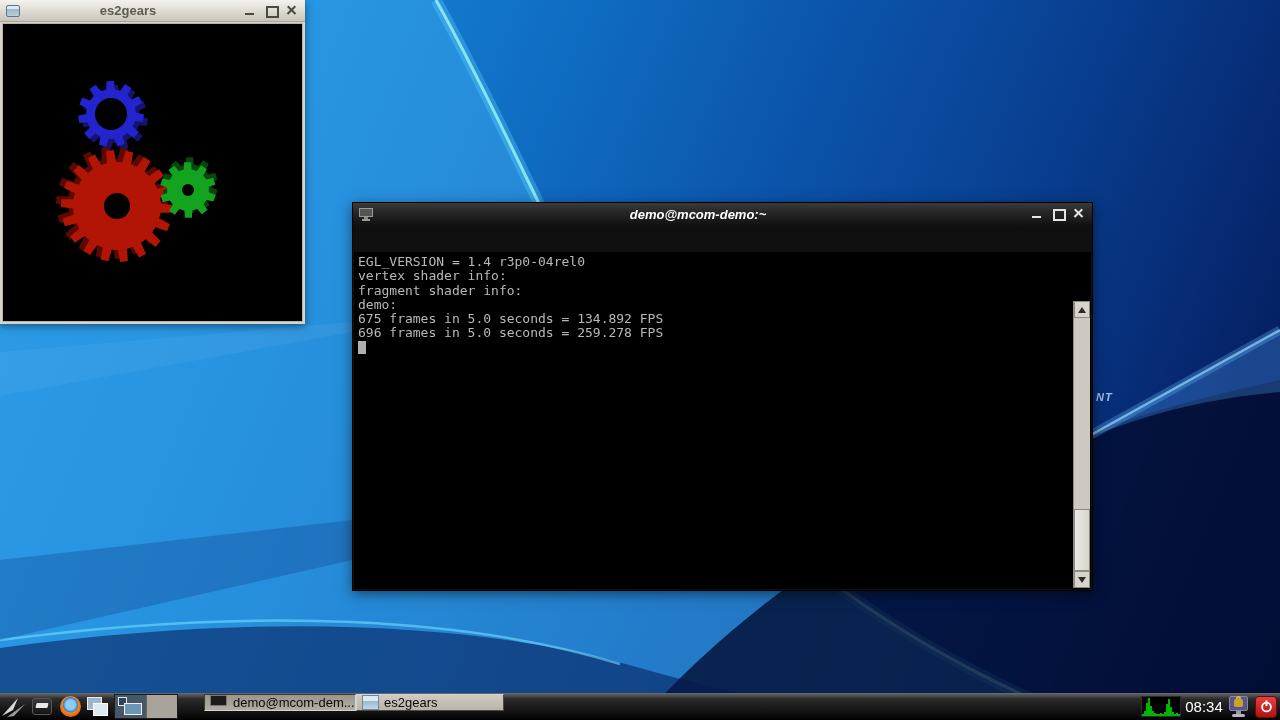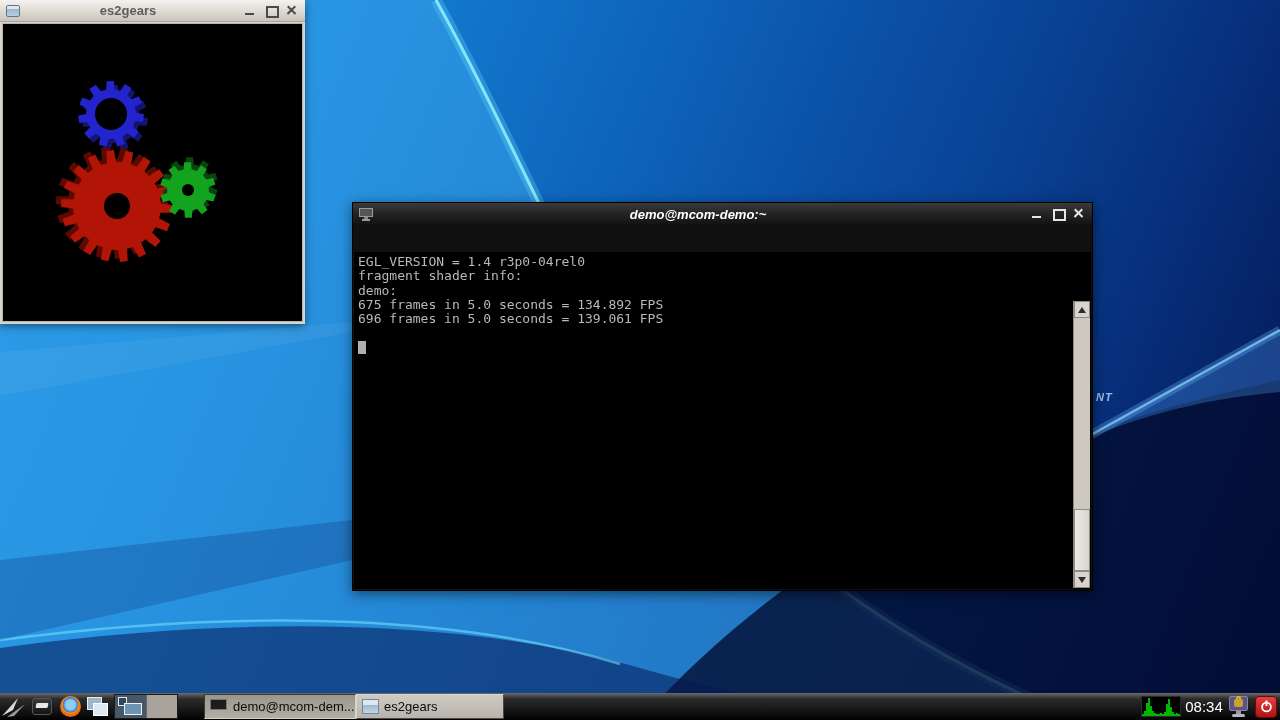--- a/index.html
+++ b/index.html
@@ -78,21 +78,21 @@
   .iconify { position:relative; width:22px; height:20px; }
   .iconify .w1 { position:absolute; left:0; top:0; width:15px; height:13px; background:#9db6cc; border:1px solid #e8eef4; }
   .iconify .w2 { position:absolute; left:6px; top:6px; width:15px; height:13px; background:#dce8f2; border:1px solid #fff; }
   .pager { display:flex; height:25px; margin-left:2px; border:1px solid #1a1a1a; }
   .ws { width:31px; height:100%; position:relative; }
   .ws.active { background:#44586a; }
   .ws.empty { background:#a8a49c; border-left:1px solid #6a675f; }
   .ws .mini-sm { position:absolute; left:3px; top:2px; width:9px; height:9px; background:#30455a; border:1px solid #e8e8e8; }
   .ws .mini-lg { position:absolute; left:9px; top:8px; width:18px; height:12px; background:#6e94b4; border:1px solid #f0f0f0; }
   .tasks { display:flex; margin-left:26px; height:25px; }
-  .taskbtn { display:flex; align-items:center; gap:5px; width:152px; height:25px; padding:0 5px;
+  .taskbtn { display:flex; align-items:flex-end; gap:5px; width:152px; height:17px; padding:0 5px;
     border:1px solid #d8d4cc; border-right-color:#4a4a44; border-bottom-color:#4a4a44; cursor:default; overflow:hidden; }
   .taskbtn.active { background:linear-gradient(#9a968c,#b2aea4); border-color:#3a3a36; border-right-color:#d8d4cc; border-bottom-color:#d8d4cc; }
   .taskbtn.normal { background:linear-gradient(#cfcbc3,#b8b4ac); width:148px; }
   .tasklabel { font-size:13px; color:#0a0a0a; white-space:nowrap; }
   .ticon-term { width:18px; height:15px; position:relative; flex:none; }
   .ticon-term .scr { position:absolute; left:0; top:0; width:17px; height:11px; background:#1c1c1c; border:1px solid #777; }
   .ticon-term .bse { position:absolute; left:4px; top:12px; width:9px; height:3px; background:#aaa; border-radius:1px; }
   .ticon-win { width:17px; height:15px; background:linear-gradient(#dce8f2 35%,#9db6cc 36%,#c4d6e4); border:1px solid #6a88a0; flex:none; }
   .tray { margin-left:auto; display:flex; align-items:center; height:20px; }
   .cpu { width:40px; height:21px; background:#000; border:1px solid #2a2a2a; display:flex; align-items:flex-end; overflow:hidden; }
@@ -163,21 +163,21 @@
           <span class="bse"></span>
       </span>
       <span class="termtitle">demo@mcom-demo:~</span>
       <span class="termbtns">
         <span class="wbtn g-min"></span>
         <span class="wbtn g-max"></span>
         <span class="wbtn g-cls"></span>
       </span>
     </div>
     <div class="termbody">
-      <div class="termtext"><div>EGL_VERSION = 1.4 r3p0-04rel0</div><div>fragment shader info:</div><div>demo:</div><div>675 frames in 5.0 seconds = 134.892 FPS</div><div>696 frames in 5.0 seconds = 139.061 FPS</div></div>
+      <div class="termtext"><div>EGL_VERSION = 1.4 r3p0-04rel0</div><div>vertex shader info:</div><div>fragment shader info:</div><div>demo:</div><div>675 frames in 5.0 seconds = 134.892 FPS</div><div>696 frames in 5.0 seconds = 259.278 FPS</div></div>
       <div class="cursor"></div>
       <div class="sbar">
         <div class="sbtn up">
             <span class="tri-up"></span>
           </div>
         <div class="sthumb"></div>
         <div class="sbtn down">
             <span class="tri-down"></span>
           </div>
       </div>

